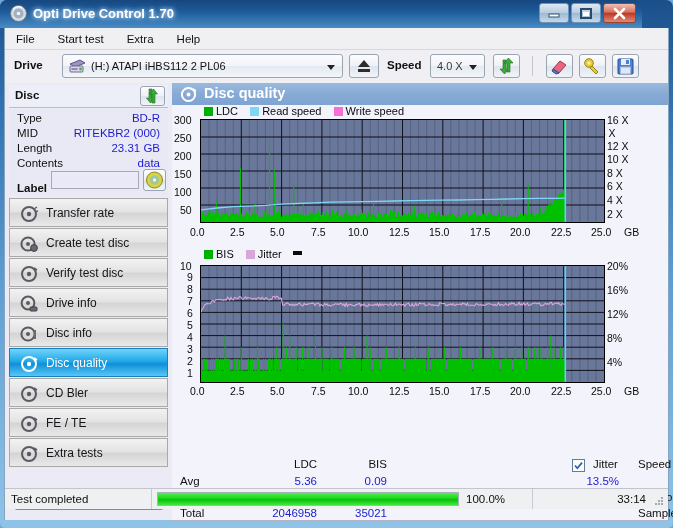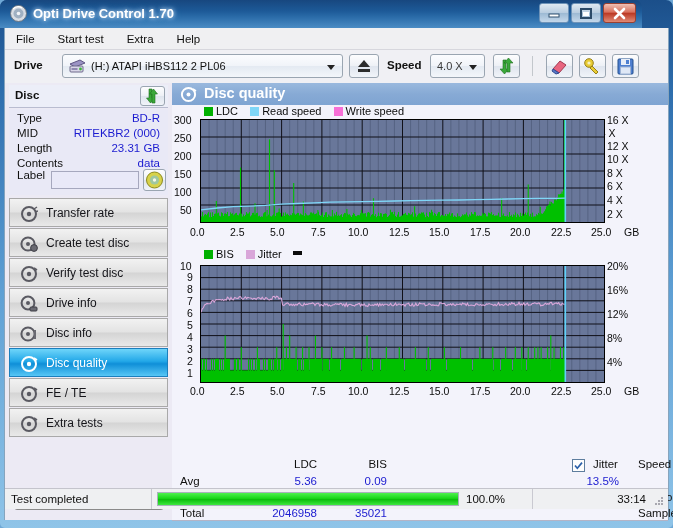--- a/index.html
+++ b/index.html
@@ -103,21 +103,21 @@
   #disc-head .t{position:absolute;left:6px;top:4px;font-weight:bold;font-size:11.5px;color:#10100f;}
   #btn-discrefresh{
     position:absolute;left:131px;top:1px;width:25px;height:20px;
     border:1px solid #9aa5b1;border-radius:3px;box-sizing:border-box;
     background:linear-gradient(180deg,#fdfdfe 0%,#eef1f6 48%,#dfe5ee 52%,#f1f4f9 100%);
     cursor:pointer;
   }
   #disc-info{position:absolute;left:4px;top:26px;width:159px;height:86px;background:#e9e9f6;}
   .dk{position:absolute;left:8px;font-size:11.5px;color:#10100f;}
   .dv{position:absolute;right:8px;font-size:11.5px;color:#1b1bd0;}
-  #label-row{position:absolute;left:8px;top:60px;font-size:11.5px;color:#10100f;}
+  #label-row{position:absolute;left:8px;top:73px;font-size:11.5px;color:#10100f;font-weight:bold;}
   #label-input{
     position:absolute;left:42px;top:62px;width:88px;height:18px;
     background:#e9e9f8;border:1px solid #a6a8be;box-sizing:border-box;
   }
   #btn-label{
     position:absolute;left:134px;top:60px;width:23px;height:22px;
     border:1px solid #9aa5b1;border-radius:3px;box-sizing:border-box;
     background:linear-gradient(180deg,#fdfdfe 0%,#eef1f6 48%,#dfe5ee 52%,#f1f4f9 100%);
     cursor:pointer;
   }
@@ -355,20 +355,28 @@
           </svg>
           <span class="nl">Disc info</span>
         </div>
         <div class="nav sel">
           <svg class="navicon" viewBox="0 0 18 18">
             <circle cx="9" cy="9" r="7" fill="none" stroke="#ffffff" stroke-width="2"></circle>
             <circle cx="9" cy="9" r="2.2" fill="#ffffff"></circle>
             <path d="M14 3 L17 5" stroke="#ffffff" stroke-width="1.6"></path>
           </svg>
           <span class="nl">Disc quality</span>
+        </div>
+        <div class="nav">
+          <svg class="navicon" viewBox="0 0 18 18">
+            <circle cx="9" cy="9" r="7" fill="none" stroke="#5a5a62" stroke-width="2"></circle>
+            <circle cx="9" cy="9" r="2.2" fill="#5a5a62"></circle>
+            <path d="M14 3 L17 5" stroke="#5a5a62" stroke-width="1.6"></path>
+          </svg>
+          <span class="nl">CD Bler</span>
         </div>
         <div class="nav">
           <svg class="navicon" viewBox="0 0 18 18">
             <circle cx="9" cy="9" r="7" fill="none" stroke="#5a5a62" stroke-width="2"></circle>
             <circle cx="9" cy="9" r="2.2" fill="#5a5a62"></circle>
             <path d="M14 3 L17 5" stroke="#5a5a62" stroke-width="1.6"></path>
           </svg>
           <span class="nl">FE / TE</span>
         </div>
         <div class="nav">

